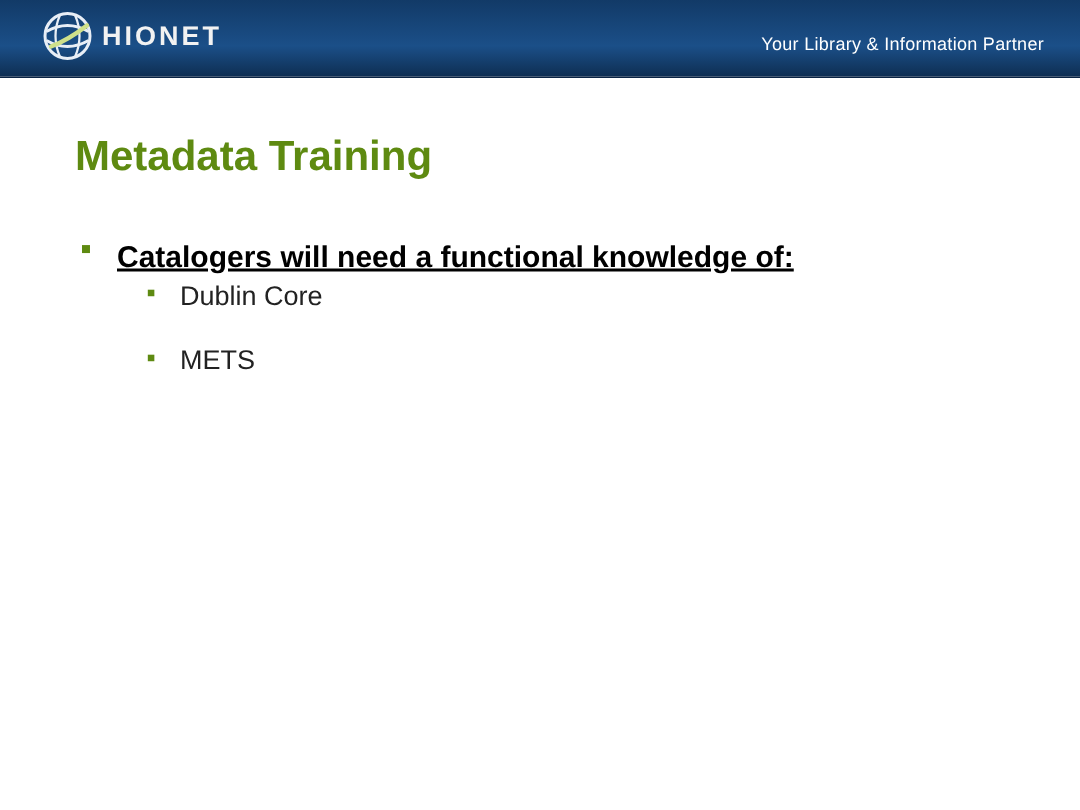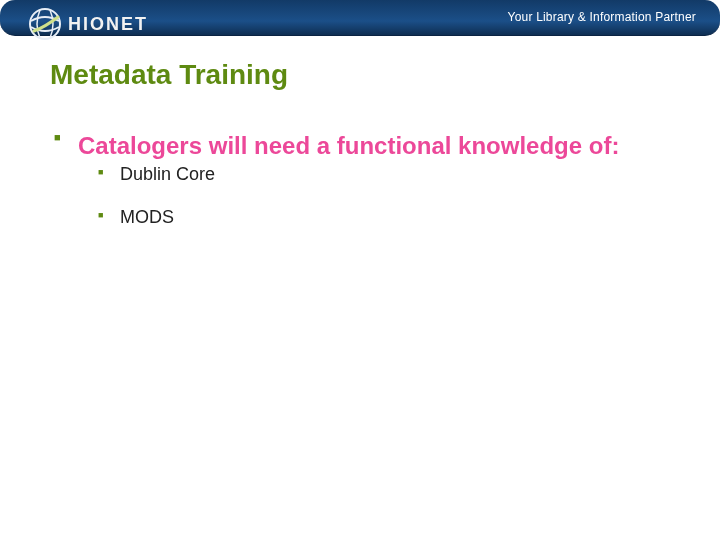--- a/index.html
+++ b/index.html
@@ -2,55 +2,54 @@
 <html><head>
 <meta charset="utf-8">
 <style>
   * { box-sizing: border-box; margin: 0; padding: 0; }
   html, body { width: 720px; height: 540px; font-family: Verdana, Geneva, sans-serif; background:#fff; }
   .slide { width:720px; height:540px; position:relative; background:#fff; overflow:hidden; }
 
   
   .header-bar {
     width:100%;
-    height:36px;
+    height:52px;
     background: linear-gradient(#123a67, #1b4f88 60%, #0e2e52);
     border-bottom:1px solid #0a2343;
     position:relative;
-    border-radius:15px;
   }
   .tagline {
-    position:absolute; right:24px; top:10px;
+    position:absolute; right:24px; top:22px;
     color:#fff; font-size:12px; letter-spacing:0.2px;
   }
   .logo {
     position:absolute; left:28px; top:6px; height:36px; display:flex; align-items:center; gap:6px;
     color:#fff; font-weight:bold;
   }
   .logo-mark {
     width:34px; height:34px; position:relative;
   }
   .logo-mark svg { width:34px; height:34px; }
   .logo-text {
     font-family: "Trebuchet MS", Arial, sans-serif;
     font-size:18px; letter-spacing:2px; color:#f2f2f2;
   }
 
   
-  .content { padding: 23px 50px 0 50px; }
+  .content { padding: 36px 50px 0 50px; }
   .title {
     font-family: Verdana, Geneva, sans-serif;
     font-size:28px; font-weight:bold; color:#5e8a11;
   }
   ul.top { list-style:none; margin-top:38px; }
   ul.top > li { position:relative; padding-left:28px; margin-bottom:26px; }
   ul.top > li::before {
     content:"■"; position:absolute; left:4px; top:2px; font-size:11px; color:#5e8a11;
   }
-  ul.top > li > .txt { font-size:24px; font-weight:bold; color:#ec4899; line-height:1.45; }
+  ul.top > li > .txt { font-size:20px; font-weight:bold; color:#000000; line-height:1.45;text-decoration:underline; }
 
   ul.sub { list-style:none; margin-left:18px; }
   ul.sub > li { position:relative; padding-left:24px; margin-bottom:22px; }
   ul.sub > li::before {
     content:"■"; position:absolute; left:2px; top:3px; font-size:9px; color:#5e8a11;
   }
   ul.sub > li > .txt { font-size:18px; font-weight:normal; color:#222; }
 </style>
 </head>
 <body>
@@ -78,20 +77,20 @@
     <h1 class="title">Metadata Training</h1>
 
     <ul class="top">
       <li>
         <div class="txt">Catalogers will need a functional knowledge of:</div>
         <ul class="sub">
           <li>
             <span class="txt">Dublin Core</span>
           </li>
           <li>
-            <span class="txt">MODS</span>
+            <span class="txt">METS</span>
           </li>
         </ul>
       </li>
     </ul>
   </div>
 
 </div>
 
 </body></html>

